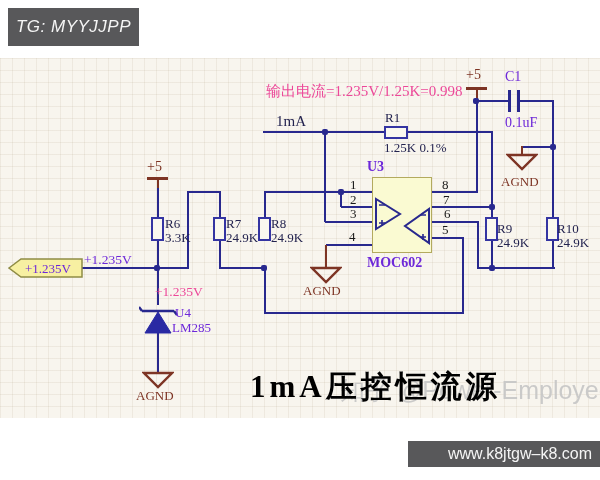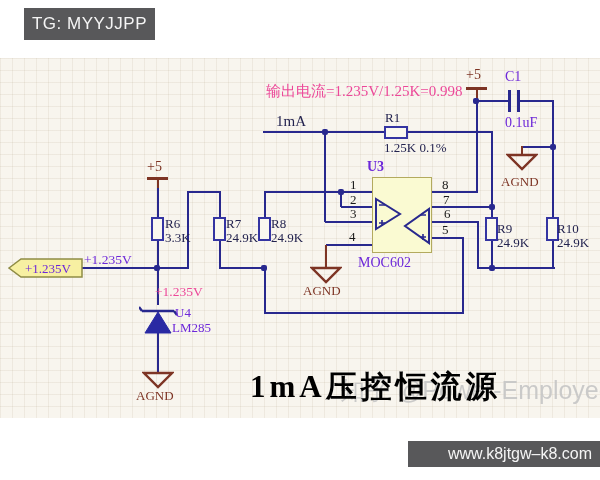--- a/index.html
+++ b/index.html
@@ -8,21 +8,21 @@
   .abs{position:absolute;}
   
   .canvas{left:0;top:58px;width:600px;height:360px;background-color:#f8f5ee;
     background-image:
       linear-gradient(rgba(200,190,168,0.22) 1px, transparent 1px),
       linear-gradient(90deg, rgba(200,190,168,0.22) 1px, transparent 1px);
     background-size:12px 12px;}
   
   .banner{background:#58585a;color:#f5f5f5;font-family:"Liberation Sans",sans-serif;
     display:flex;align-items:center;justify-content:center;}
-  .banner-top{left:24px;top:8px;width:131px;height:32px;font-size:17px;letter-spacing:.5px;}
+  .banner-top{left:8px;top:8px;width:131px;height:38px;font-size:17px;letter-spacing:.5px;font-style:italic;}
   .banner-bottom{left:408px;top:441px;width:192px;height:26px;font-size:16px;padding-left:16px;}
   
   .w{background:#28288e;}
   .wh{height:2px;} .wv{width:2px;}
   .brown{background:#7d3424;}
   .dot{width:6px;height:6px;background:#28288e;border-radius:2px;}
   
   .rv{width:9px;height:20px;border:2px solid #3434a2;background:#faf8ef;}
   .rh{width:20px;height:9px;border:2px solid #3434a2;background:#faf8ef;}
   
@@ -158,21 +158,21 @@
 <div class="abs lbl" style="left:226px;top:231px;">24.9K</div>
 <div class="abs lbl" style="left:271px;top:217px;">R8</div>
 <div class="abs lbl" style="left:271px;top:231px;">24.9K</div>
 <div class="abs lbl" style="left:497px;top:222px;">R9</div>
 <div class="abs lbl" style="left:497px;top:236px;">24.9K</div>
 <div class="abs lbl" style="left:557px;top:222px;">R10</div>
 <div class="abs lbl" style="left:557px;top:236px;">24.9K</div>
 <div class="abs lbl blk" style="left:505px;top:70px;font-size:14px;">C1</div>
 <div class="abs lbl blk" style="left:505px;top:116px;font-size:14px;">0.1uF</div>
 <div class="abs lbl blk" style="left:367px;top:160px;font-size:14px;font-weight:bold;">U3</div>
-<div class="abs lbl blk" style="left:358px;top:256px;font-size:14px;">MOC602</div>
+<div class="abs lbl blk" style="left:367px;top:256px;font-size:14px;font-weight:bold;">MOC602</div>
 <div class="abs lbl blk" style="left:175px;top:306px;">U4</div>
 <div class="abs lbl blk" style="left:172px;top:321px;">LM285</div>
 
 <div class="abs pin" style="left:350px;top:178px;">1</div>
 <div class="abs pin" style="left:350px;top:193px;">2</div>
 <div class="abs pin" style="left:350px;top:207px;">3</div>
 <div class="abs pin" style="left:349px;top:230px;">4</div>
 <div class="abs pin" style="left:442px;top:178px;">8</div>
 <div class="abs pin" style="left:443px;top:193px;">7</div>
 <div class="abs pin" style="left:444px;top:207px;">6</div>

